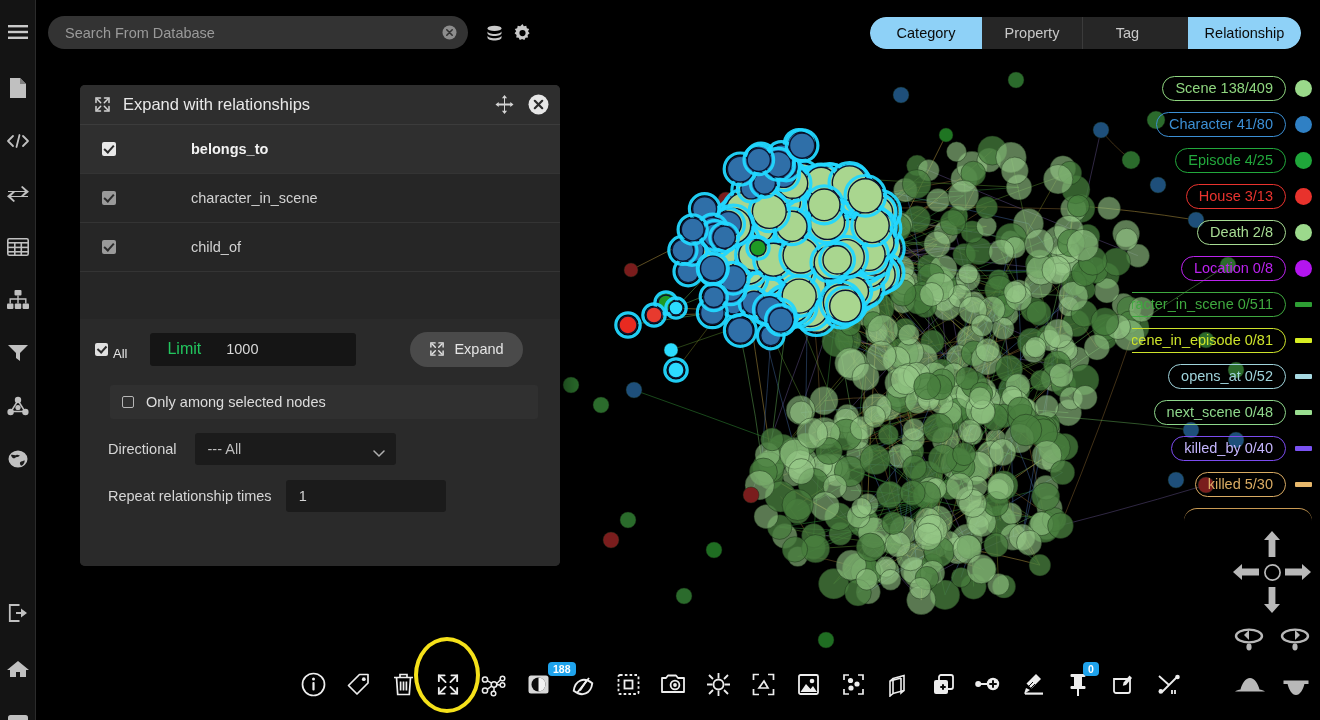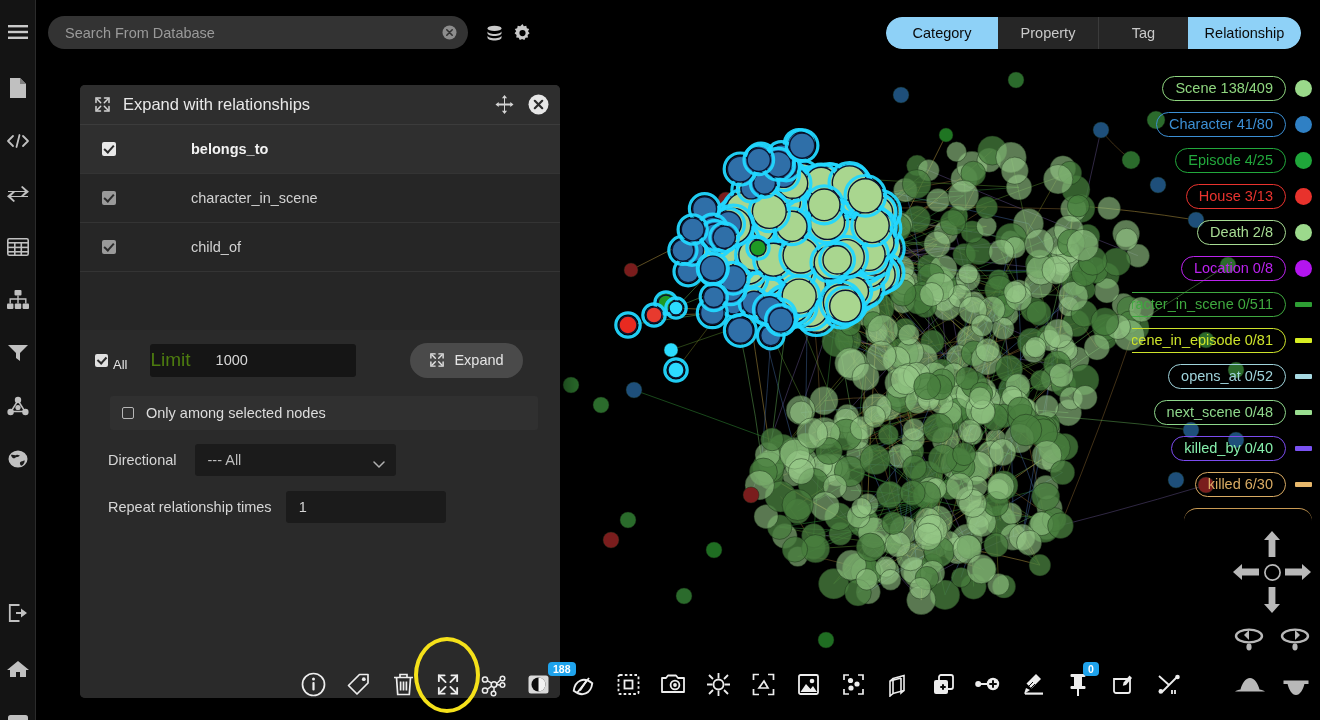--- a/index.html
+++ b/index.html
@@ -51,30 +51,30 @@
   #tabs {
     position: absolute; right: 19px; top: 17px; height: 32px;
     display: flex; background: #262626; border-radius: 16px; overflow: hidden;
   }
   .tab {
     display: flex; align-items: center; justify-content: center;
     height: 32px; font-size: 14.5px; color: #c9c9c9; cursor: pointer; padding: 0 6px;
   }
   .tab.active { background: #8ed1f7; color: #0a0a0a; }
   .tab:first-child { border-radius: 16px 0 0 16px; }
-  .tab:last-child  { border-radius: 0 16px 16px 0; }
+  .tab:last-child  { border-radius: 0 16px 16px 0; margin-left: 16px; }
   .tab-sep { width: 1px; background: #3b3b3b; height: 32px; }
 
   
   #graph { position: absolute; left: 36px; top: 0; right: 0; bottom: 0; overflow: hidden; }
   #graph svg { position: absolute; left: 0; top: 0; }
 
   
   #dialog {
-    position: absolute; left: 80px; top: 85px; width: 480px; height: 613px;
+    position: absolute; left: 80px; top: 85px; width: 480px; height: 481px;
     background: #2a2a2a; border-radius: 5px; box-shadow: 0 6px 26px rgba(0,0,0,.75);
     display: flex; flex-direction: column; overflow: hidden;
   }
   #dialog-header {
     height: 40px; background: #2e2e2e; border-bottom: 1px solid #3c3c3c;
     display: flex; align-items: center; padding: 0 10px 0 12px; flex: none;
   }
   #dlg-expand-icon { color: #d6d6d6; width: 20px; height: 20px; display:flex; align-items:center; justify-content:center; }
   #dialog-title { color: #e9e9e9; font-size: 16.5px; margin-left: 11px; flex: 1; }
   .dlg-btn { width: 24px; height: 24px; display: flex; align-items: center; justify-content: center; cursor: pointer; color:#d4d4d4; }
@@ -108,21 +108,21 @@
   #all-cb { width: 13px; height: 13px; background: #e0e0e0; border-radius: 2px; position: relative; }
   #all-cb::after {
     content: ""; position: absolute; left: 4px; top: 1px; width: 4px; height: 7px;
     border: solid #2b2b2b; border-width: 0 2px 2px 0; transform: rotate(42deg);
   }
   #all-label { color: #e4e4e4; font-size: 13px; margin-left: 5px; margin-top: 8px; }
   #limit-field {
     margin-left: 23px; width: 206px; height: 33px; background: #151515; border-radius: 3px;
     display: flex; align-items: center; border: none;
   }
-  #limit-label { color: #4d7c0f; font-size: 19px; }
+  #limit-label { color: #22c55e; font-size: 16px; margin-left: 17px; }
   #limit-value {
     background: transparent; border: none; outline: none; color: #d8d8d8;
     font-size: 14.5px; font-family: "Liberation Sans", sans-serif; margin-left: 25px; width: 110px;
   }
   #expand-btn {
     margin-left: 54px; height: 35px; padding: 0 19px; background: #4a4a4a;
     border-radius: 18px; display: flex; align-items: center; gap: 9px;
     color: #e4e4e4; font-size: 14.5px; cursor: pointer; border: none;
     font-family: "Liberation Sans", sans-serif;
   }
@@ -1594,25 +1594,25 @@
       </div>
       <div class="legend-item">
         <div class="legend-pill" style="border-color: rgb(159, 211, 219); color: rgb(159, 211, 219);">opens_at 0/52</div>
         <div class="legend-bar" style="background: rgb(167, 217, 226);"></div>
       </div>
       <div class="legend-item">
         <div class="legend-pill" style="border-color: rgb(142, 215, 139); color: rgb(142, 215, 139);">next_scene 0/48</div>
         <div class="legend-bar" style="background: rgb(154, 222, 144);"></div>
       </div>
       <div class="legend-item">
-        <div class="legend-pill" style="border-color: rgb(123, 75, 239); color: #86efac;">killed_by 0/40</div>
+        <div class="legend-pill" style="border-color: rgb(123, 75, 239); color: #c4b5fd;">killed_by 0/40</div>
         <div class="legend-bar" style="background: rgb(122, 82, 242);"></div>
       </div>
       <div class="legend-item">
-        <div class="legend-pill" style="border-color: rgb(217, 171, 99); color: rgb(217, 171, 99);">killed 6/30</div>
+        <div class="legend-pill" style="border-color: rgb(217, 171, 99); color: rgb(217, 171, 99);">killed 5/30</div>
         <div class="legend-bar" style="background: rgb(232, 184, 107);"></div>
       </div>
       <div class="legend-item">
         <div class="legend-pill" style="border-top-color: rgb(201, 154, 83); border-right: none; border-bottom: none; border-left: none; color: rgb(201, 154, 83); height: 24px; min-width: 128px; border-radius: 13px 13px 0px 0px;"></div>
       </div>
     </div>
 
   <div id="dialog">
     <div id="dialog-header">
       <div id="dlg-expand-icon">

